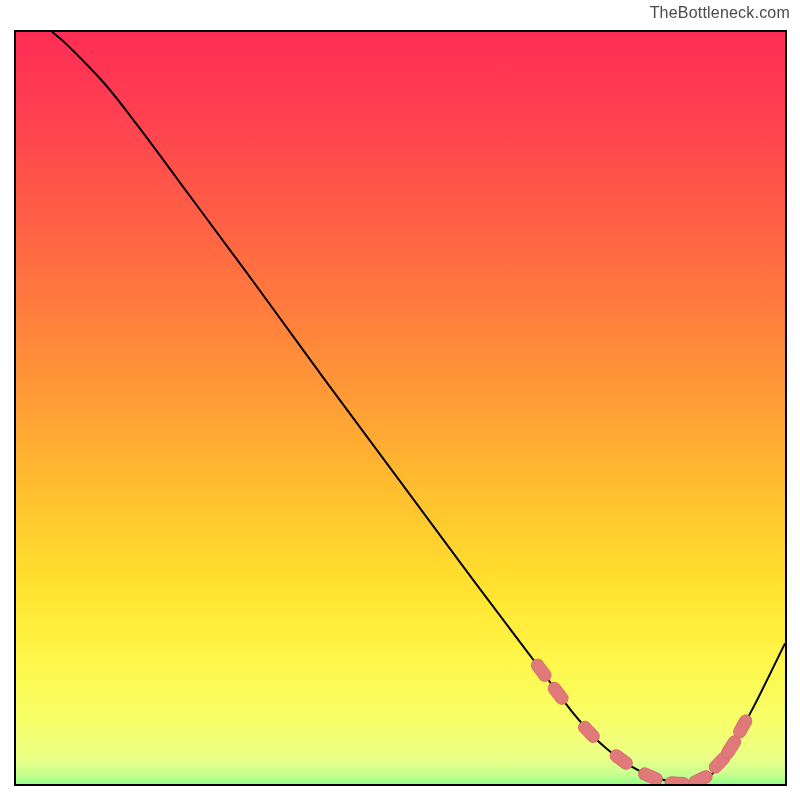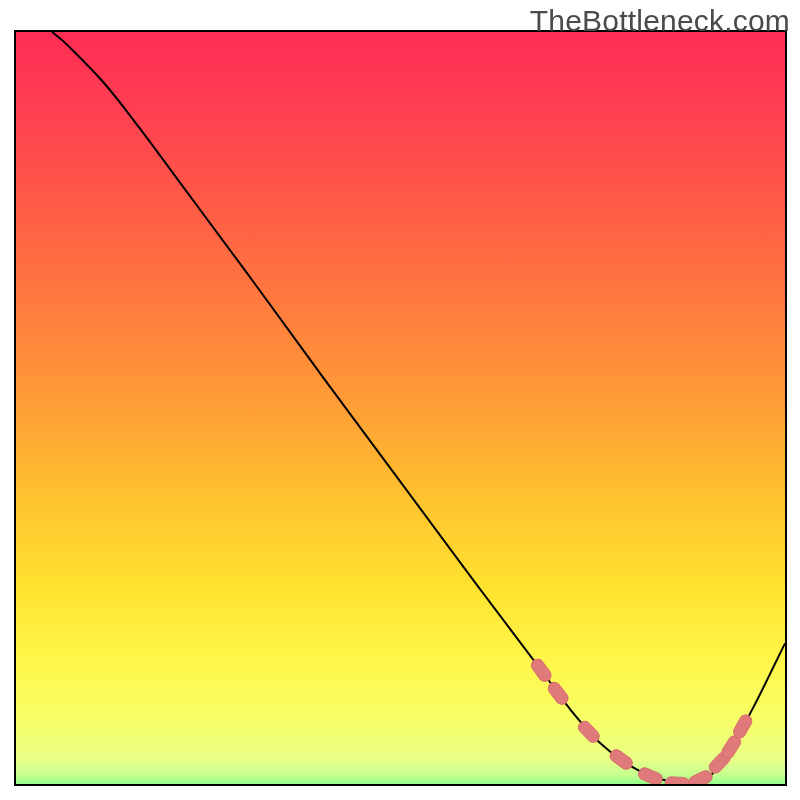--- a/index.html
+++ b/index.html
@@ -14,21 +14,21 @@
   .frame {
     position: relative;
     width: 800px;
     height: 800px;
     box-sizing: border-box;
   }
   .watermark {
     position: absolute;
     top: 4px;
     right: 10px;
-    font-size: 30px;
+    font-size: 16px;
     font-weight: 500;
     color: #4a4a4a;
     letter-spacing: 0.2px;
     z-index: 30;
   }
   .plot-border {
     position: absolute;
     left: 14px;
     top: 30px;
     width: 773px;

